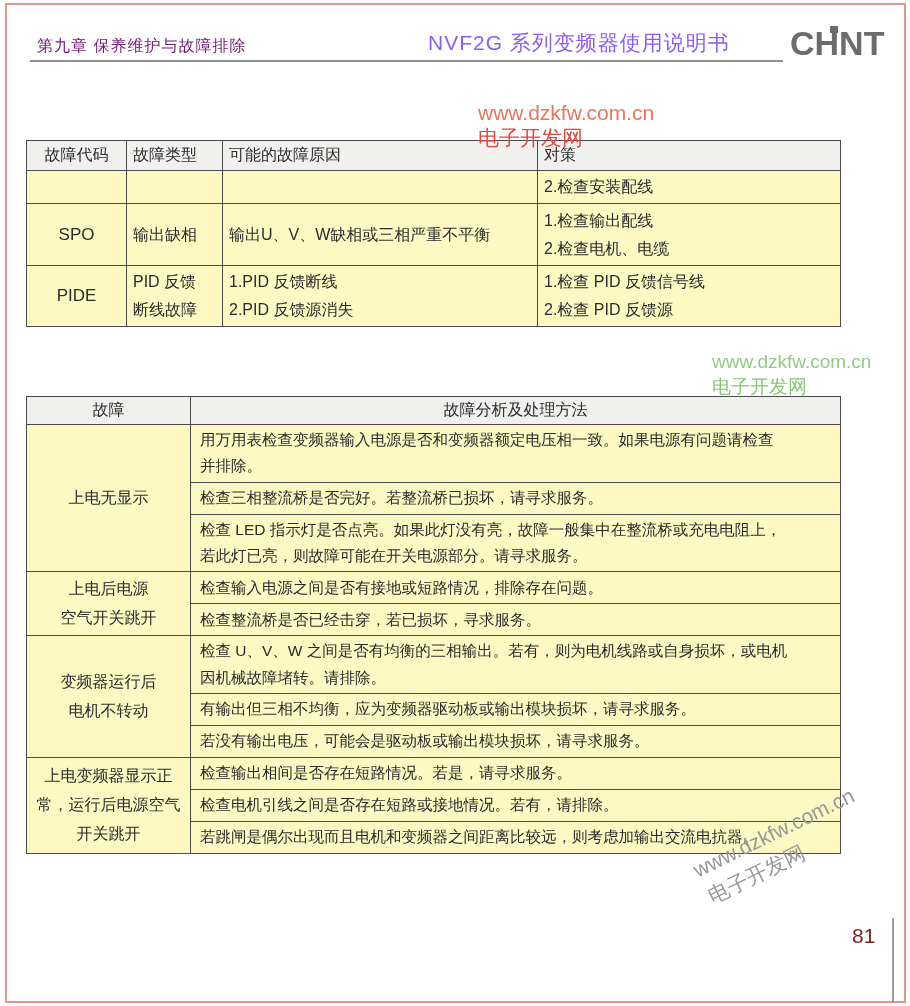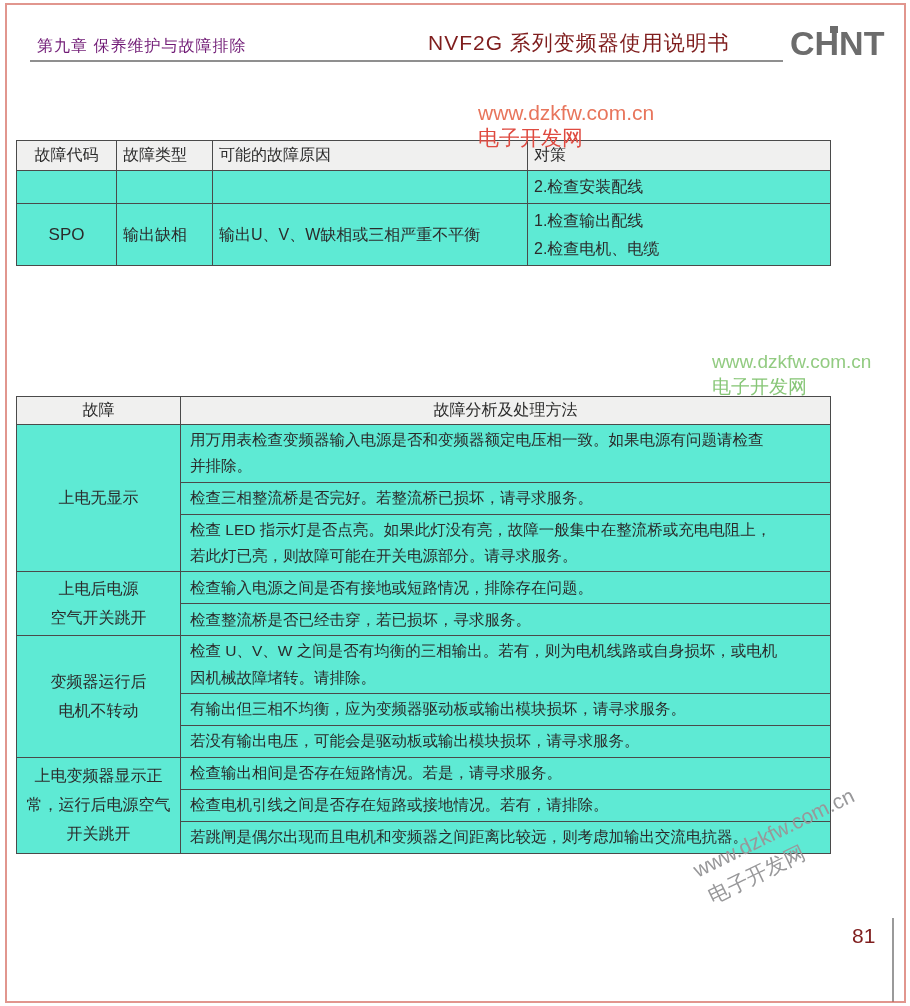--- a/index.html
+++ b/index.html
@@ -7,40 +7,40 @@
   .page {
     position:relative; width:910px; height:1006px; background:#ffffff;
     font-family:"Liberation Sans", sans-serif; color:#2b2b2b; overflow:hidden;
   }
   .frame {
     position:absolute; left:5px; top:3px; right:4px; bottom:3px;
     border:2px solid rgba(209,94,82,0.65); pointer-events:none; z-index:50;
   }
   
   .hdr-chapter { position:absolute; left:30px; top:36px; font-size:16px; color:#701a75; letter-spacing:1px;margin-left:7px; }
-  .hdr-title   { position:absolute; left:428px; top:29px; font-size:21px; color:#7f1d1d; letter-spacing:1px; }
+  .hdr-title   { position:absolute; left:428px; top:29px; font-size:21px; color:#8b5cf6; letter-spacing:1px; }
   .hdr-rule    { position:absolute; left:30px; top:60px; width:753px; height:2px; background:#8f8f8f; }
   .hdr-logo    { position:absolute; left:790px; top:24px; width:100px; height:38px; }
   .logo-text   { font-size:34px; font-weight:bold; color:#6c6c6c; letter-spacing:0px; font-family:"Liberation Sans", sans-serif; }
   .logo-dot    { position:absolute; left:40px; top:2px; width:8px; height:7px; background:#6c6c6c; }
   
   .wm { position:absolute; z-index:40; line-height:1.2; }
   .wm-top { left:478px; top:100px; font-size:21px; }
   .wm-url-orange { color:#e8755c; }
   .wm-site-red   { color:#df4a40; font-size:21px; }
   .wm-mid { left:712px; top:349px; font-size:19px; line-height:1.33; }
   .wm-url-green { color:#92cb81; }
   .wm-site-green { color:#87c677; }
   .wm-bottom {
     left:688px; top:858px; font-size:21px; color:#98989a; line-height:1.45;
     transform:rotate(-26deg); transform-origin:left top;
   }
   .wm-bottom .wm-l2 { padding-left:2px; }
   
-  table { border-collapse:collapse; table-layout:fixed; position:absolute; left:16px; background:#5eead4; }
+  table { border-collapse:collapse; table-layout:fixed; position:absolute; left:26px; background:#fef9c3; }
   th, td { border:1.5px solid #4a4a4a; white-space:pre-line; overflow:hidden; }
   th { background:#f0f0ef; font-weight:normal; font-size:16px; color:#2b2b2b; }
   
   .t1 { top:140px; width:814px; }
   .t1 th { text-align:left; padding:2px 6px; }
   .t1 th.c-center { text-align:center; }
   .t1 td { font-size:16px; padding:2px 6px; line-height:1.75; vertical-align:middle; }
   .t1 td.c-code { text-align:center; font-size:17px; }
   .t1 tr.r-hdr { height:30px; }
   .t1 tr.r-a { height:31px; }
@@ -99,20 +99,29 @@
       <td></td>
       <td></td>
       <td>2.检查安装配线</td>
     </tr>
     <tr class="r-b">
       <td class="c-code">SPO</td>
       <td>输出缺相</td>
       <td>输出U、V、W缺相或三相严重不平衡</td>
       <td>1.检查输出配线
 2.检查电机、电缆</td>
+    </tr>
+    <tr class="r-c">
+      <td class="c-code">PIDE</td>
+      <td>PID 反馈
+断线故障</td>
+      <td>1.PID  反馈断线
+2.PID  反馈源消失</td>
+      <td>1.检查  PID  反馈信号线
+2.检查  PID  反馈源</td>
     </tr>
   </tbody>
     </table>
 
 
   <div class="wm wm-mid">
     <div class="wm-url-green">www.dzkfw.com.cn</div>
     <div class="wm-site-green">电子开发网</div>
   </div>
 

